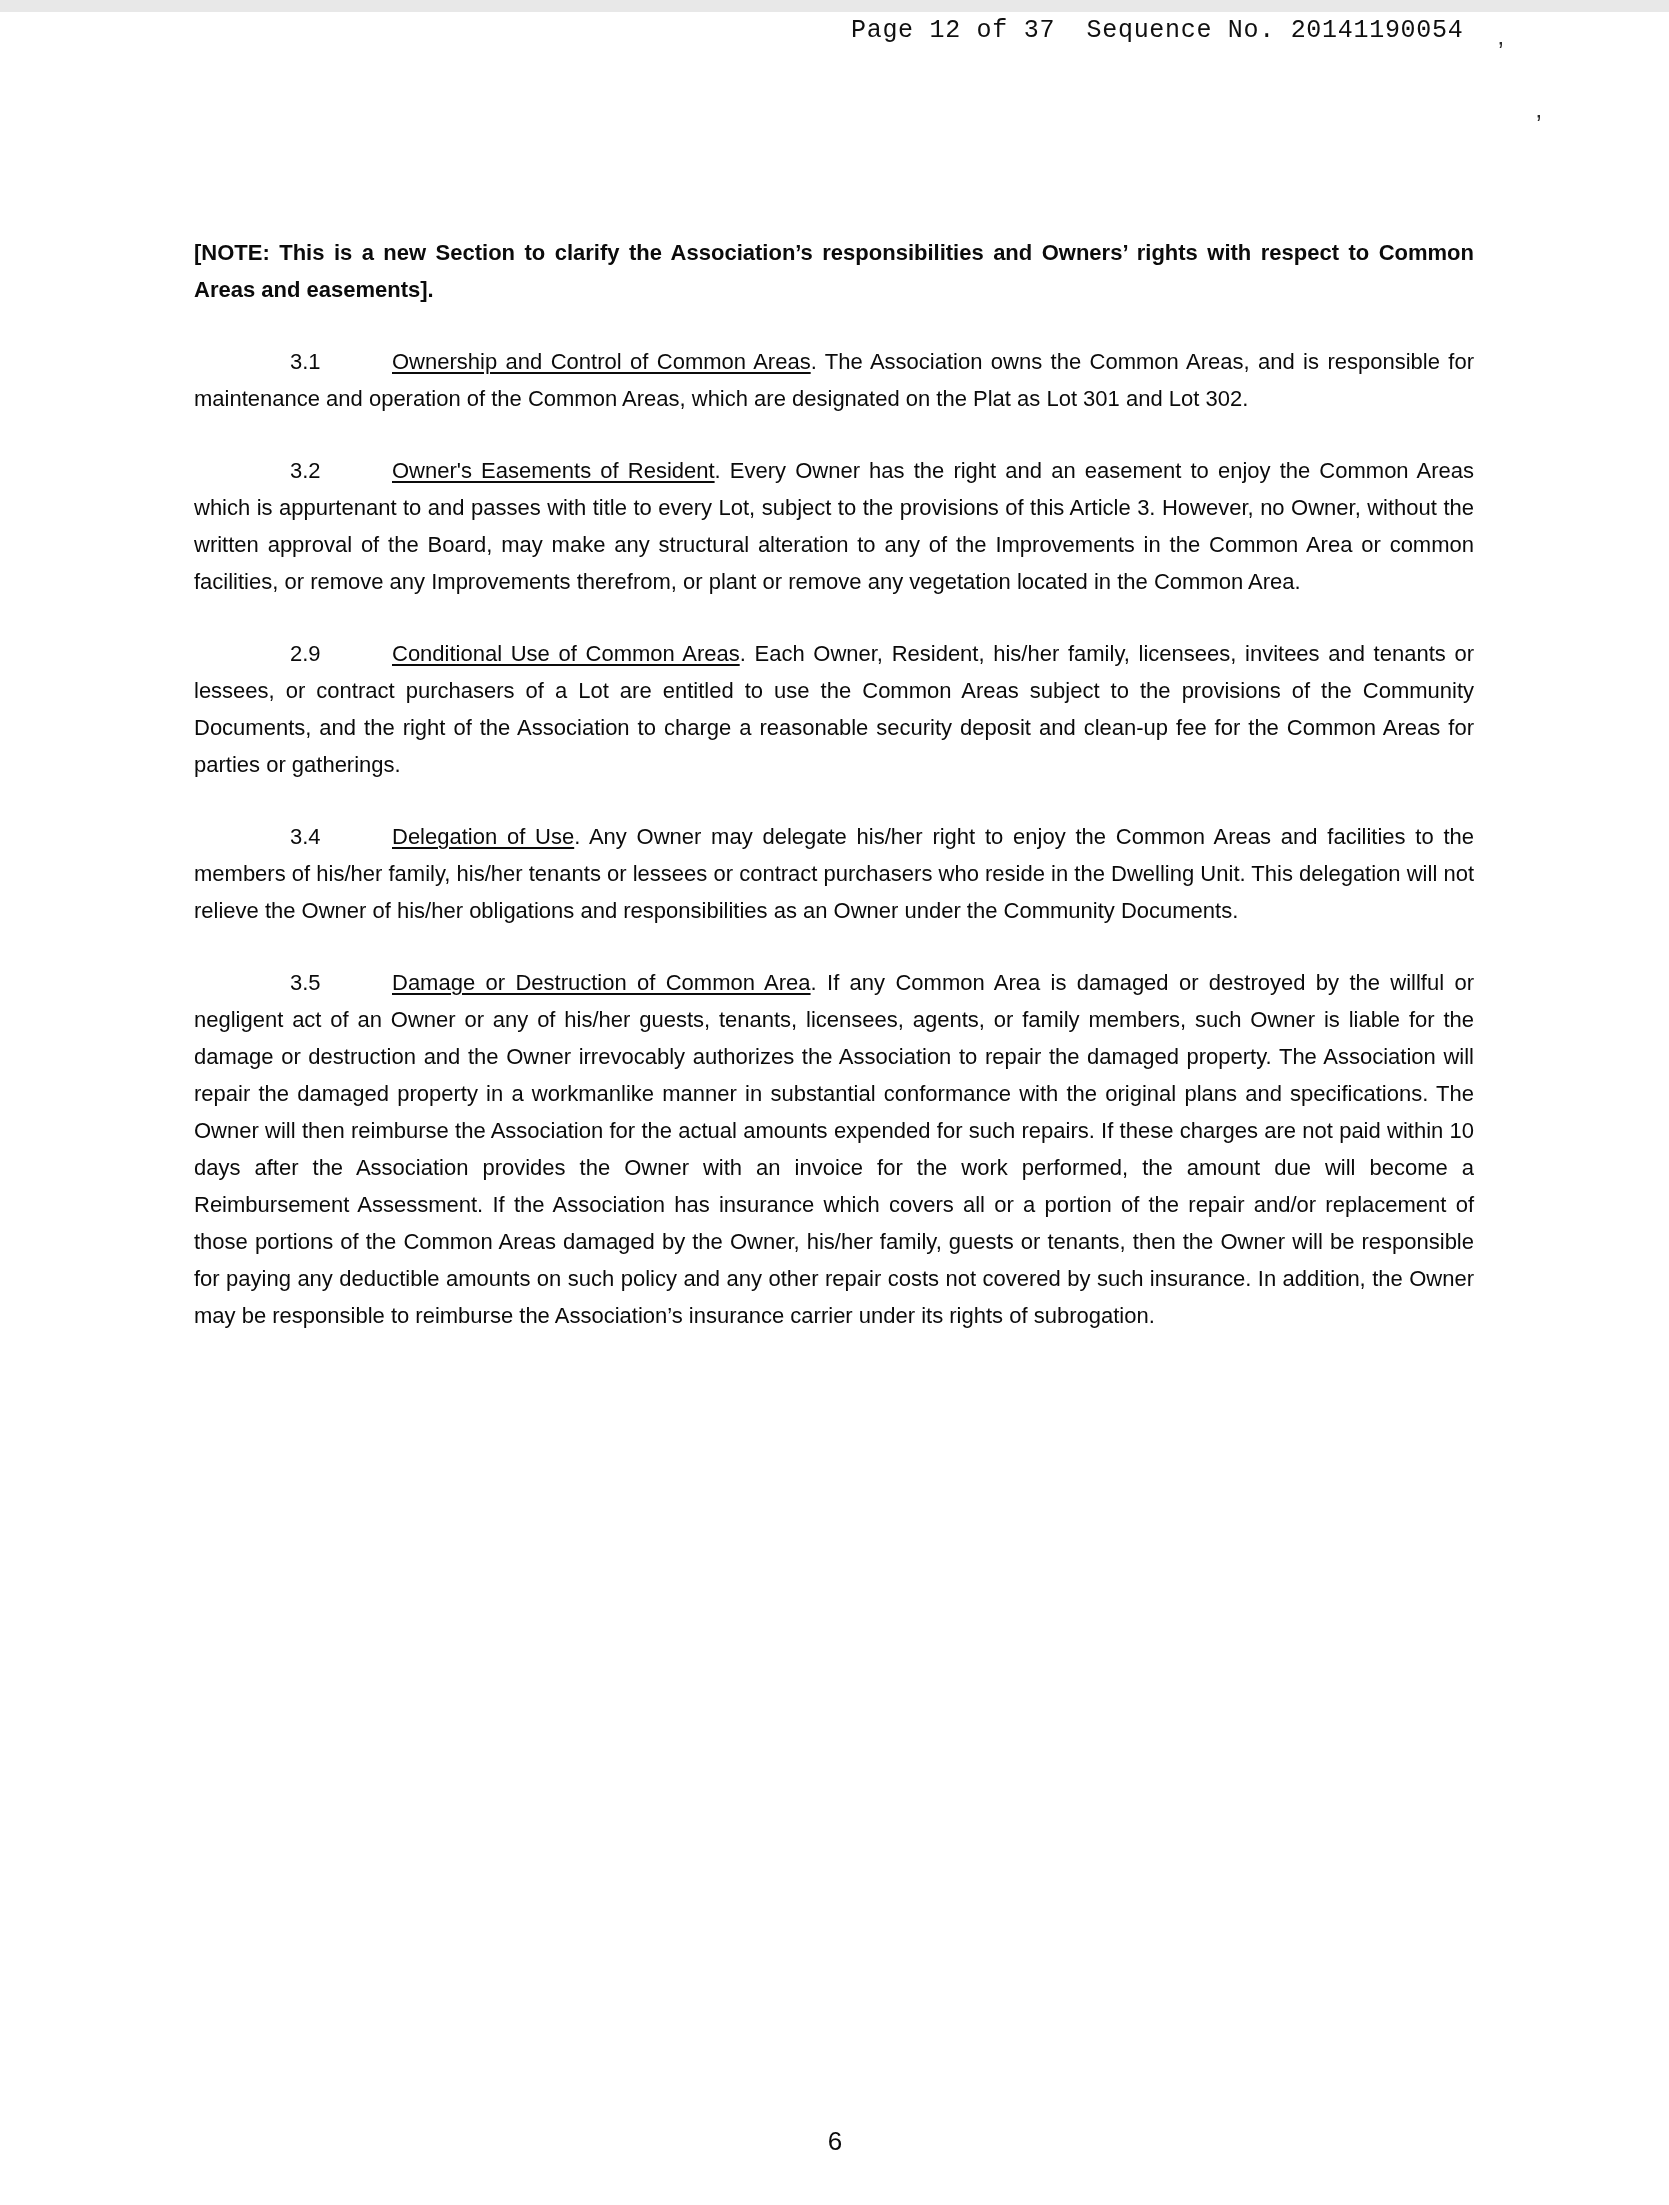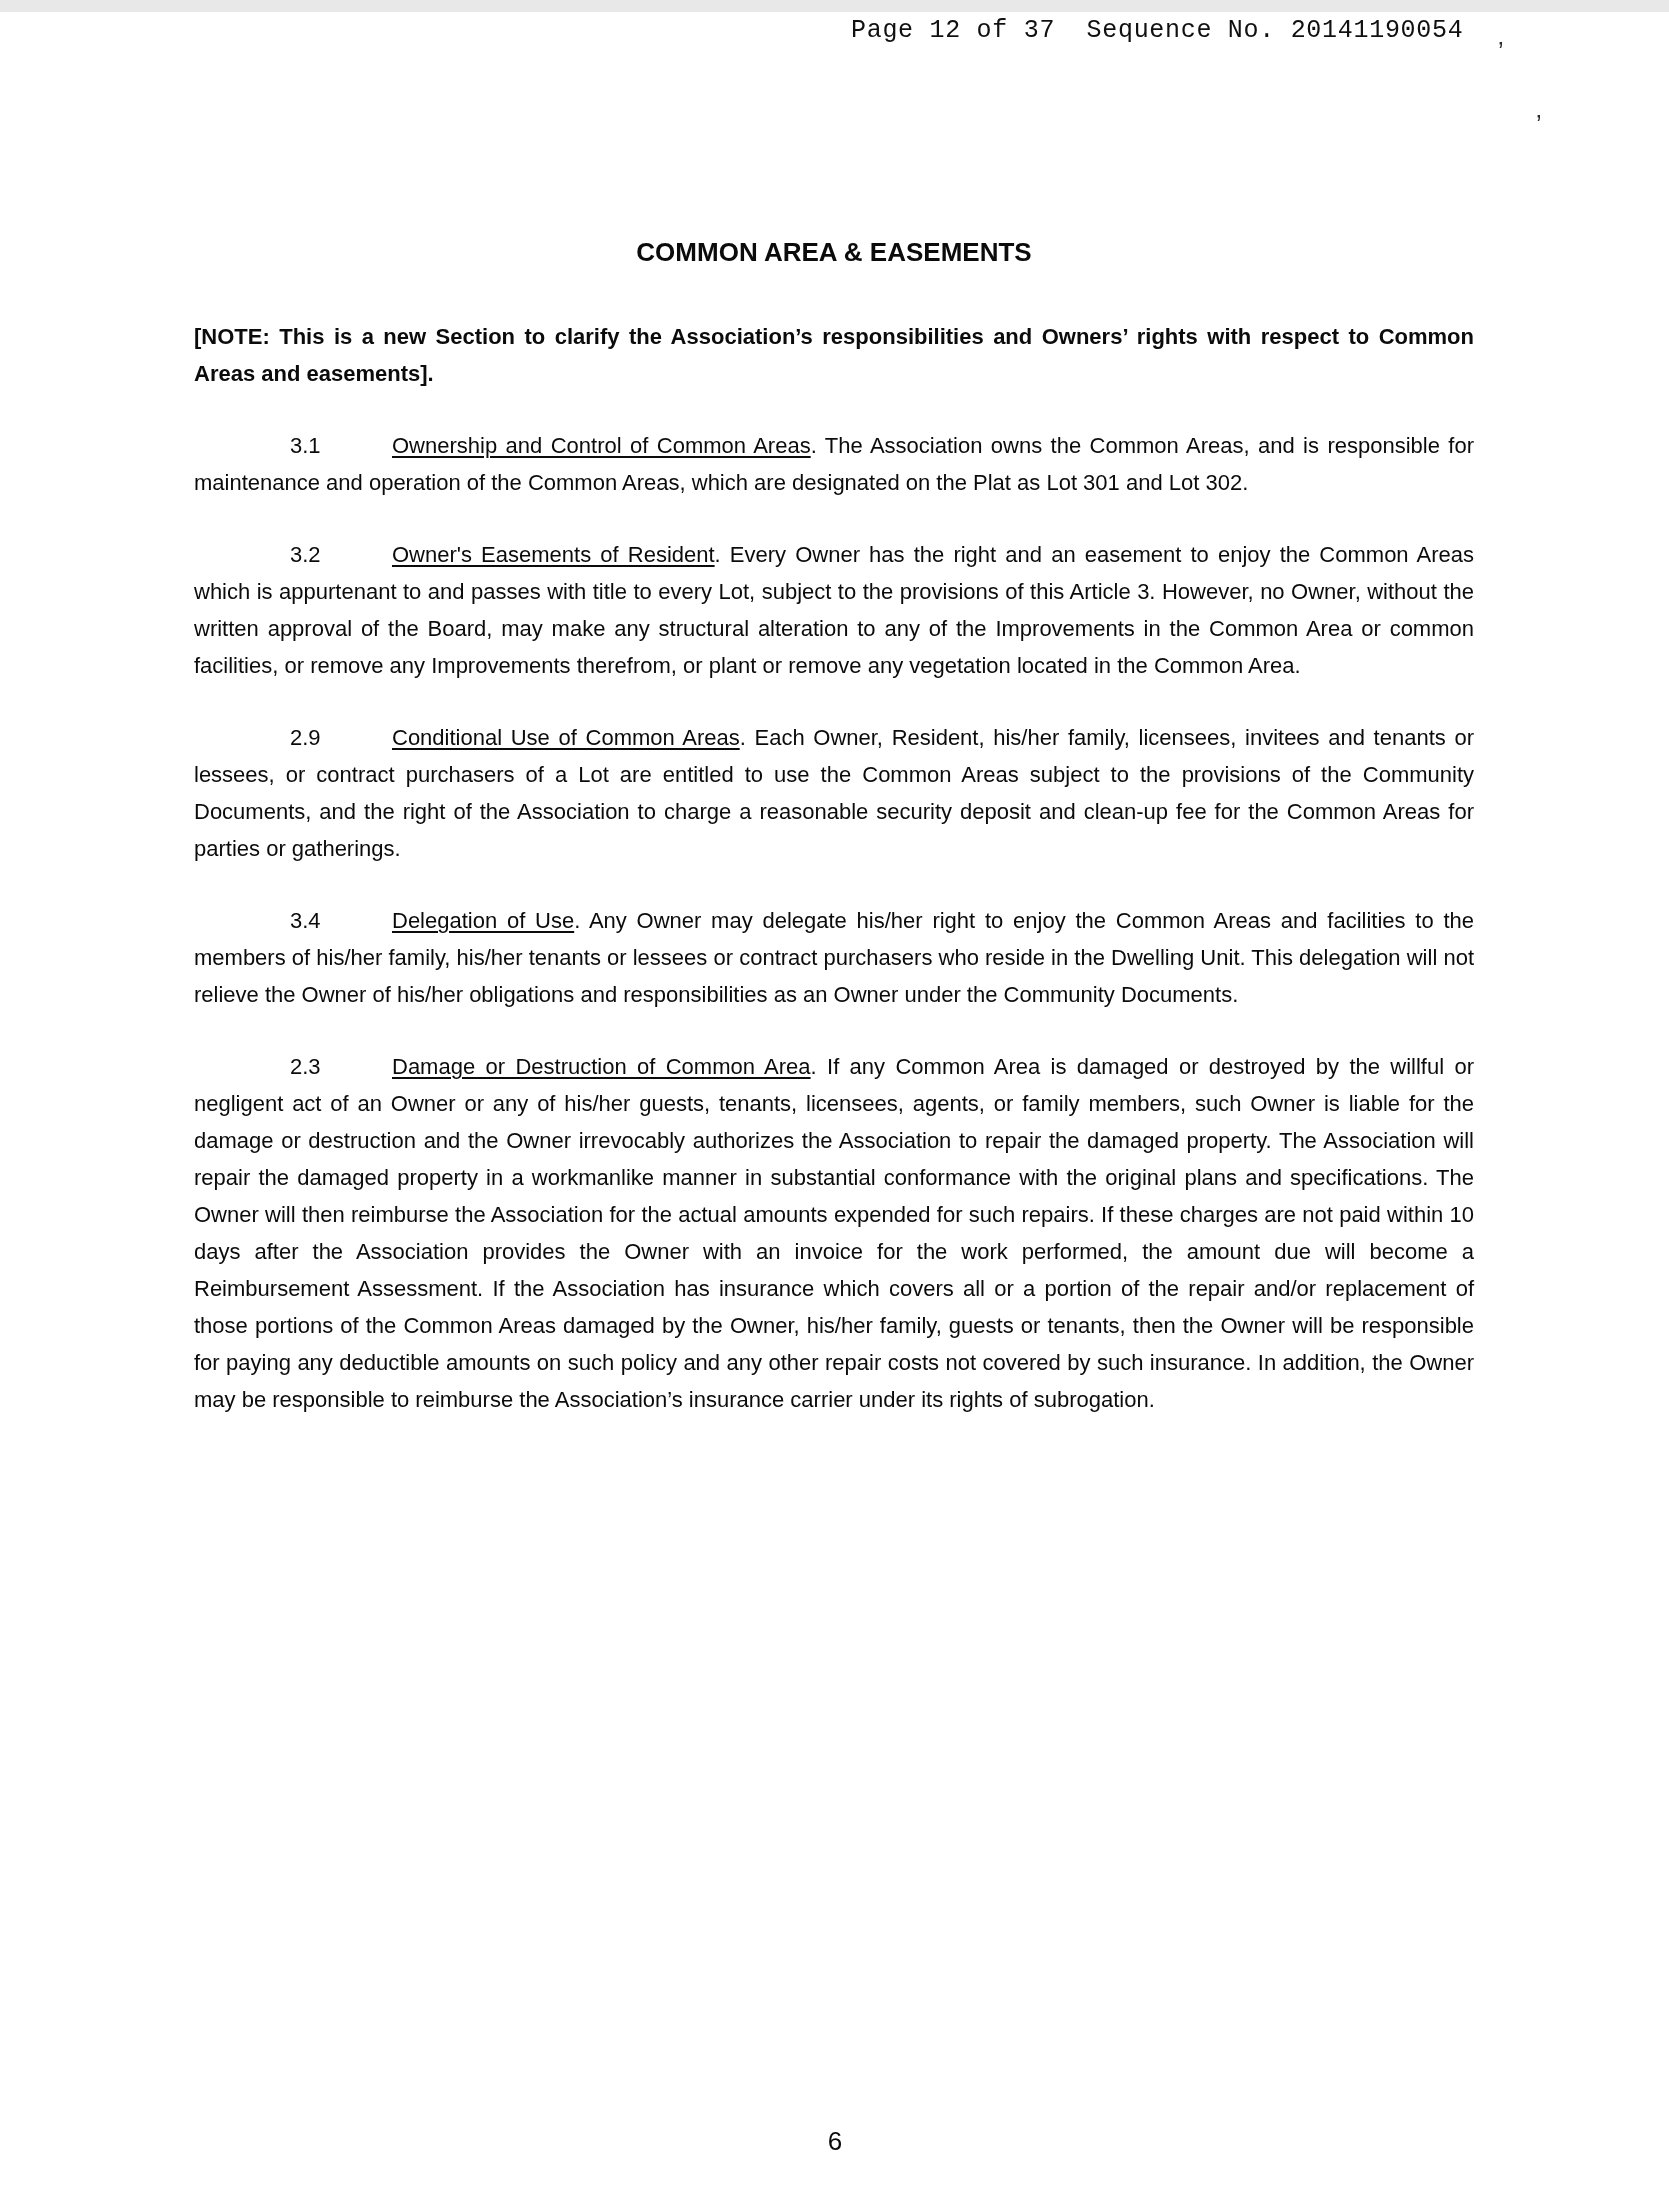--- a/index.html
+++ b/index.html
@@ -87,21 +87,20 @@
 <div class="sheet">
 
   <div class="scan-header">Page 12 of 37  Sequence No. 20141190054</div>
 
   <span class="artifact a1">’</span>
   <span class="artifact a2">’</span>
 
   <div class="content">
 
     <div class="title-block">
-      <div>COMMON AREA &amp; EASEMENTS</div>
     </div>
 
     <p class="para note">[NOTE:  This is a new Section to clarify the Association’s responsibilities and Owners’ rights with respect to Common Areas and easements].</p>
 
     <p class="para section">
       <span class="secnum">3.1</span><span class="u">Ownership and Control of Common Areas</span><span>.</span>
       <span>The Association owns the Common Areas, and is responsible for maintenance and operation of the Common Areas, which are designated on the Plat as Lot 301 and Lot 302.</span>
     </p>
 
     <p class="para section">
@@ -113,21 +112,21 @@
       <span class="secnum">2.9</span><span class="u">Conditional Use of Common Areas</span><span>.</span>
       <span>Each Owner, Resident, his/her family, licensees, invitees and tenants or lessees, or contract purchasers of a Lot are entitled to use the Common Areas subject to the provisions of the Community Documents, and the right of the Association to charge a reasonable security deposit and clean-up fee for the Common Areas for parties or gatherings.</span>
     </p>
 
     <p class="para section">
       <span class="secnum">3.4</span><span class="u">Delegation of Use</span><span>.</span>
       <span>Any Owner may delegate his/her right to enjoy the Common Areas and facilities to the members of his/her family, his/her tenants or lessees or contract purchasers who reside in the Dwelling Unit. This delegation will not relieve the Owner of his/her obligations and responsibilities as an Owner under the Community Documents.</span>
     </p>
 
     <p class="para section">
-      <span class="secnum">2.3</span><span class="u">Damage or Destruction of Common Area</span><span>.</span>
+      <span class="secnum">3.5</span><span class="u">Damage or Destruction of Common Area</span><span>.</span>
       <span>If any Common Area is damaged or destroyed by the willful or negligent act of an Owner or any of his/her guests, tenants, licensees, agents, or family members, such Owner is liable for the damage or destruction and the Owner irrevocably authorizes the Association to repair the damaged property. The Association will repair the damaged property in a workmanlike manner in substantial conformance with the original plans and specifications. The Owner will then reimburse the Association for the actual amounts expended for such repairs. If these charges are not paid within 10 days after the Association provides the Owner with an invoice for the work performed, the amount due will become a Reimbursement Assessment. If the Association has insurance which covers all or a portion of the repair and/or replacement of those portions of the Common Areas damaged by the Owner, his/her family, guests or tenants, then the Owner will be responsible for paying any deductible amounts on such policy and any other repair costs not covered by such insurance. In addition, the Owner may be responsible to reimburse the Association’s insurance carrier under its rights of subrogation.</span>
     </p>
 
   </div>
 
   <div class="footer-num">6</div>
 
 </div>
 
 

